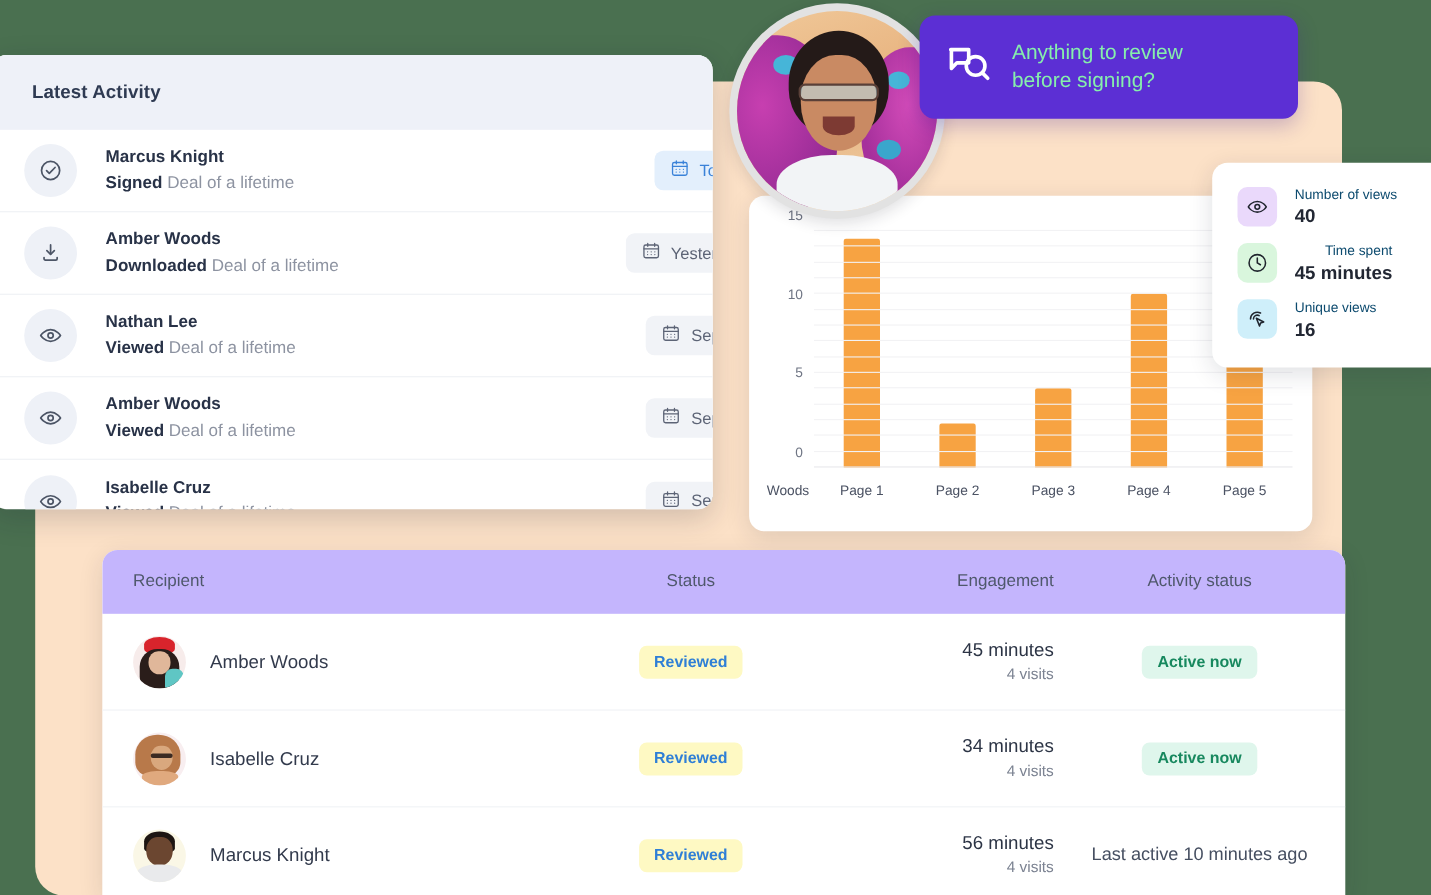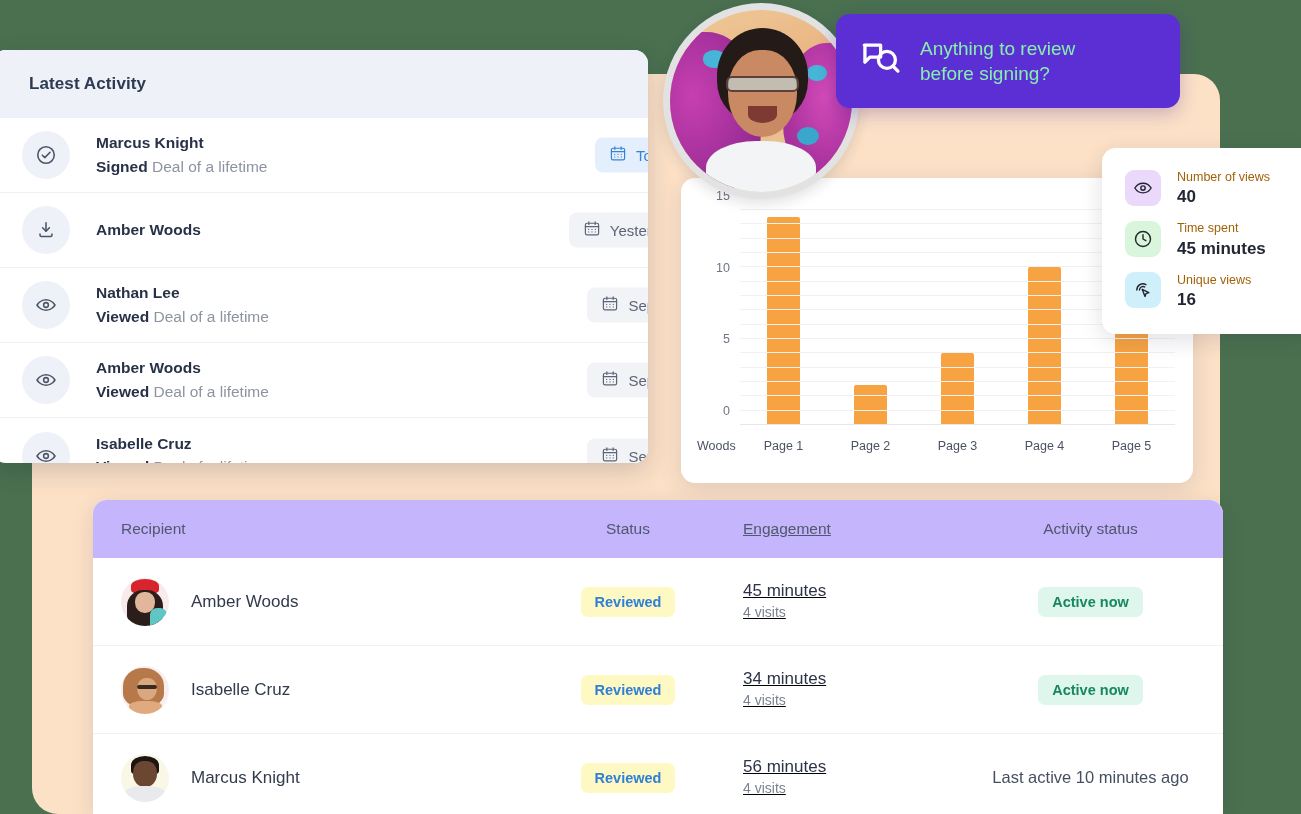--- a/index.html
+++ b/index.html
@@ -129,40 +129,40 @@
   .stats-card{
     position:absolute; left:1102px; top:148px; width:215px; height:186px;
     background:#fff; border-radius:14px; box-shadow:0 6px 22px rgba(30,35,60,.14);
     padding:20px 0 0 23px; z-index:12;
   }
   .stat{display:flex; align-items:center; gap:16px; margin-bottom:12px;}
   .stat-ic{width:36px;height:36px;border-radius:9px;display:flex;
     align-items:center;justify-content:center;flex:0 0 36px;}
   .stat-ic svg{width:20px;height:20px;stroke:#20252e;fill:none;stroke-width:1.7;
     stroke-linecap:round;stroke-linejoin:round;}
-  .stat-lab{font-size:12.5px;color:#a16207;line-height:1.45;}
+  .stat-lab{font-size:12.5px;color:#0c4a6e;line-height:1.45;text-align:right;}
   .stat-val{font-size:17px;font-weight:700;color:#222733;line-height:1.25;}
 
   
   .table-card{
     position:absolute; left:93px; top:500px; width:1130px; height:314px;
     background:#fff; border-radius:14px 14px 0 0;
     box-shadow:0 6px 22px rgba(30,35,60,.12); overflow:hidden;
   }
   .thead{
     height:58px; background:#c4b5fd; display:flex; align-items:center;
     font-size:15.5px; color:#4f586c; font-weight:400;
   }
   .trow{
     height:88px; display:flex; align-items:center;
     border-bottom:1px solid #f0f2f6;
   }
   .c-recipient{width:420px;padding-left:28px;display:flex;align-items:center;gap:22px;}
   .c-status{width:230px;text-align:center;}
-  .c-engage{width:215px;text-align:left;text-decoration:underline;}
+  .c-engage{width:215px;text-align:right;}
   .c-activity{flex:1;text-align:center;}
   .thead .c-recipient{padding-left:28px;}
   .row-avatar{width:48px;height:48px;border-radius:50%;overflow:hidden;flex:0 0 48px;position:relative;}
   .rname{font-size:17px;color:#323a4c;}
   .badge{
     display:inline-block;padding:7px 14px;border-radius:7px;
     font-size:14.5px;font-weight:600;
   }
   .badge.reviewed{background:#fef9c3;color:#2f7fd6;}
   .badge.active{background:#dff6ec;color:#17885e;}
@@ -220,20 +220,21 @@
       <div class="activity-row">
         <span class="act-icon">
           <svg viewBox="0 0 24 24">
             <path d="M12 4v9"></path>
             <path d="M8.3 9.6L12 13.3l3.7-3.7"></path>
             <path d="M5.5 16.5v1.2a1.3 1.3 0 001.3 1.3h10.4a1.3 1.3 0 001.3-1.3v-1.2"></path>
           </svg>
         </span>
         <div class="act-text">
           <div class="act-name">Amber Woods</div>
+          <div class="act-desc"><b>Downloaded</b> <span>Deal of a lifetime</span></div>
         </div>
         <div class="act-date">
           <span class=""><svg viewBox="0 0 24 24">
               <rect x="3.2" y="5" width="17.6" height="15.4" rx="2.2"></rect>
               <path d="M3.2 9.6h17.6"></path>
               <path d="M7.8 3v3.6M16.2 3v3.6"></path>
               <path d="M7.6 13.2h.01M12 13.2h.01M16.4 13.2h.01M7.6 16.6h.01M12 16.6h.01M16.4 16.6h.01"></path>
             </svg></span>
           <span>Yesterday</span>
         </div>

